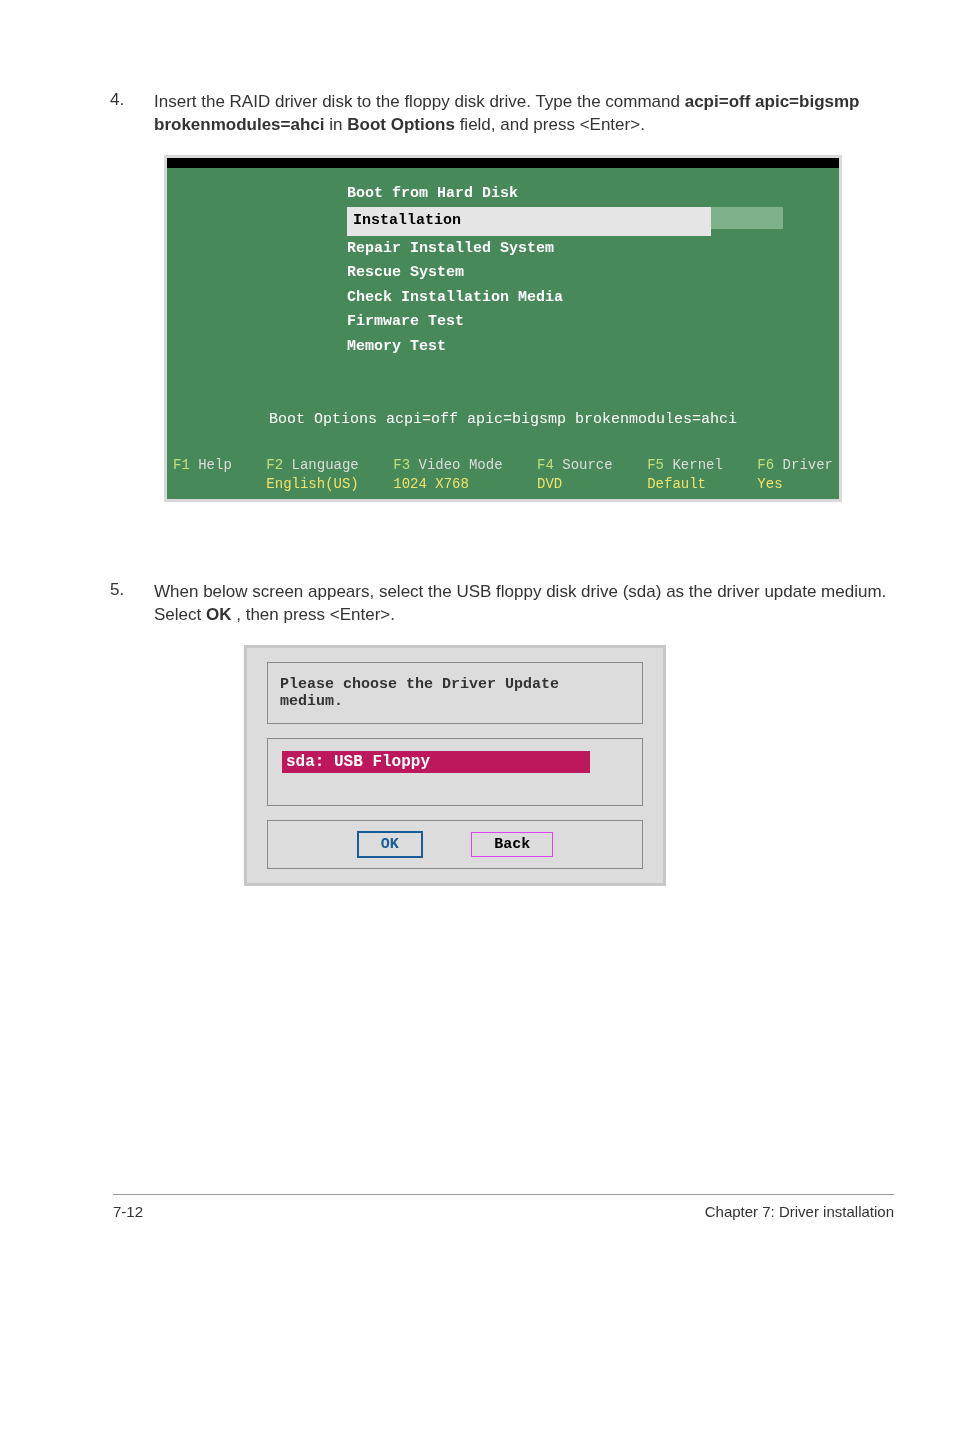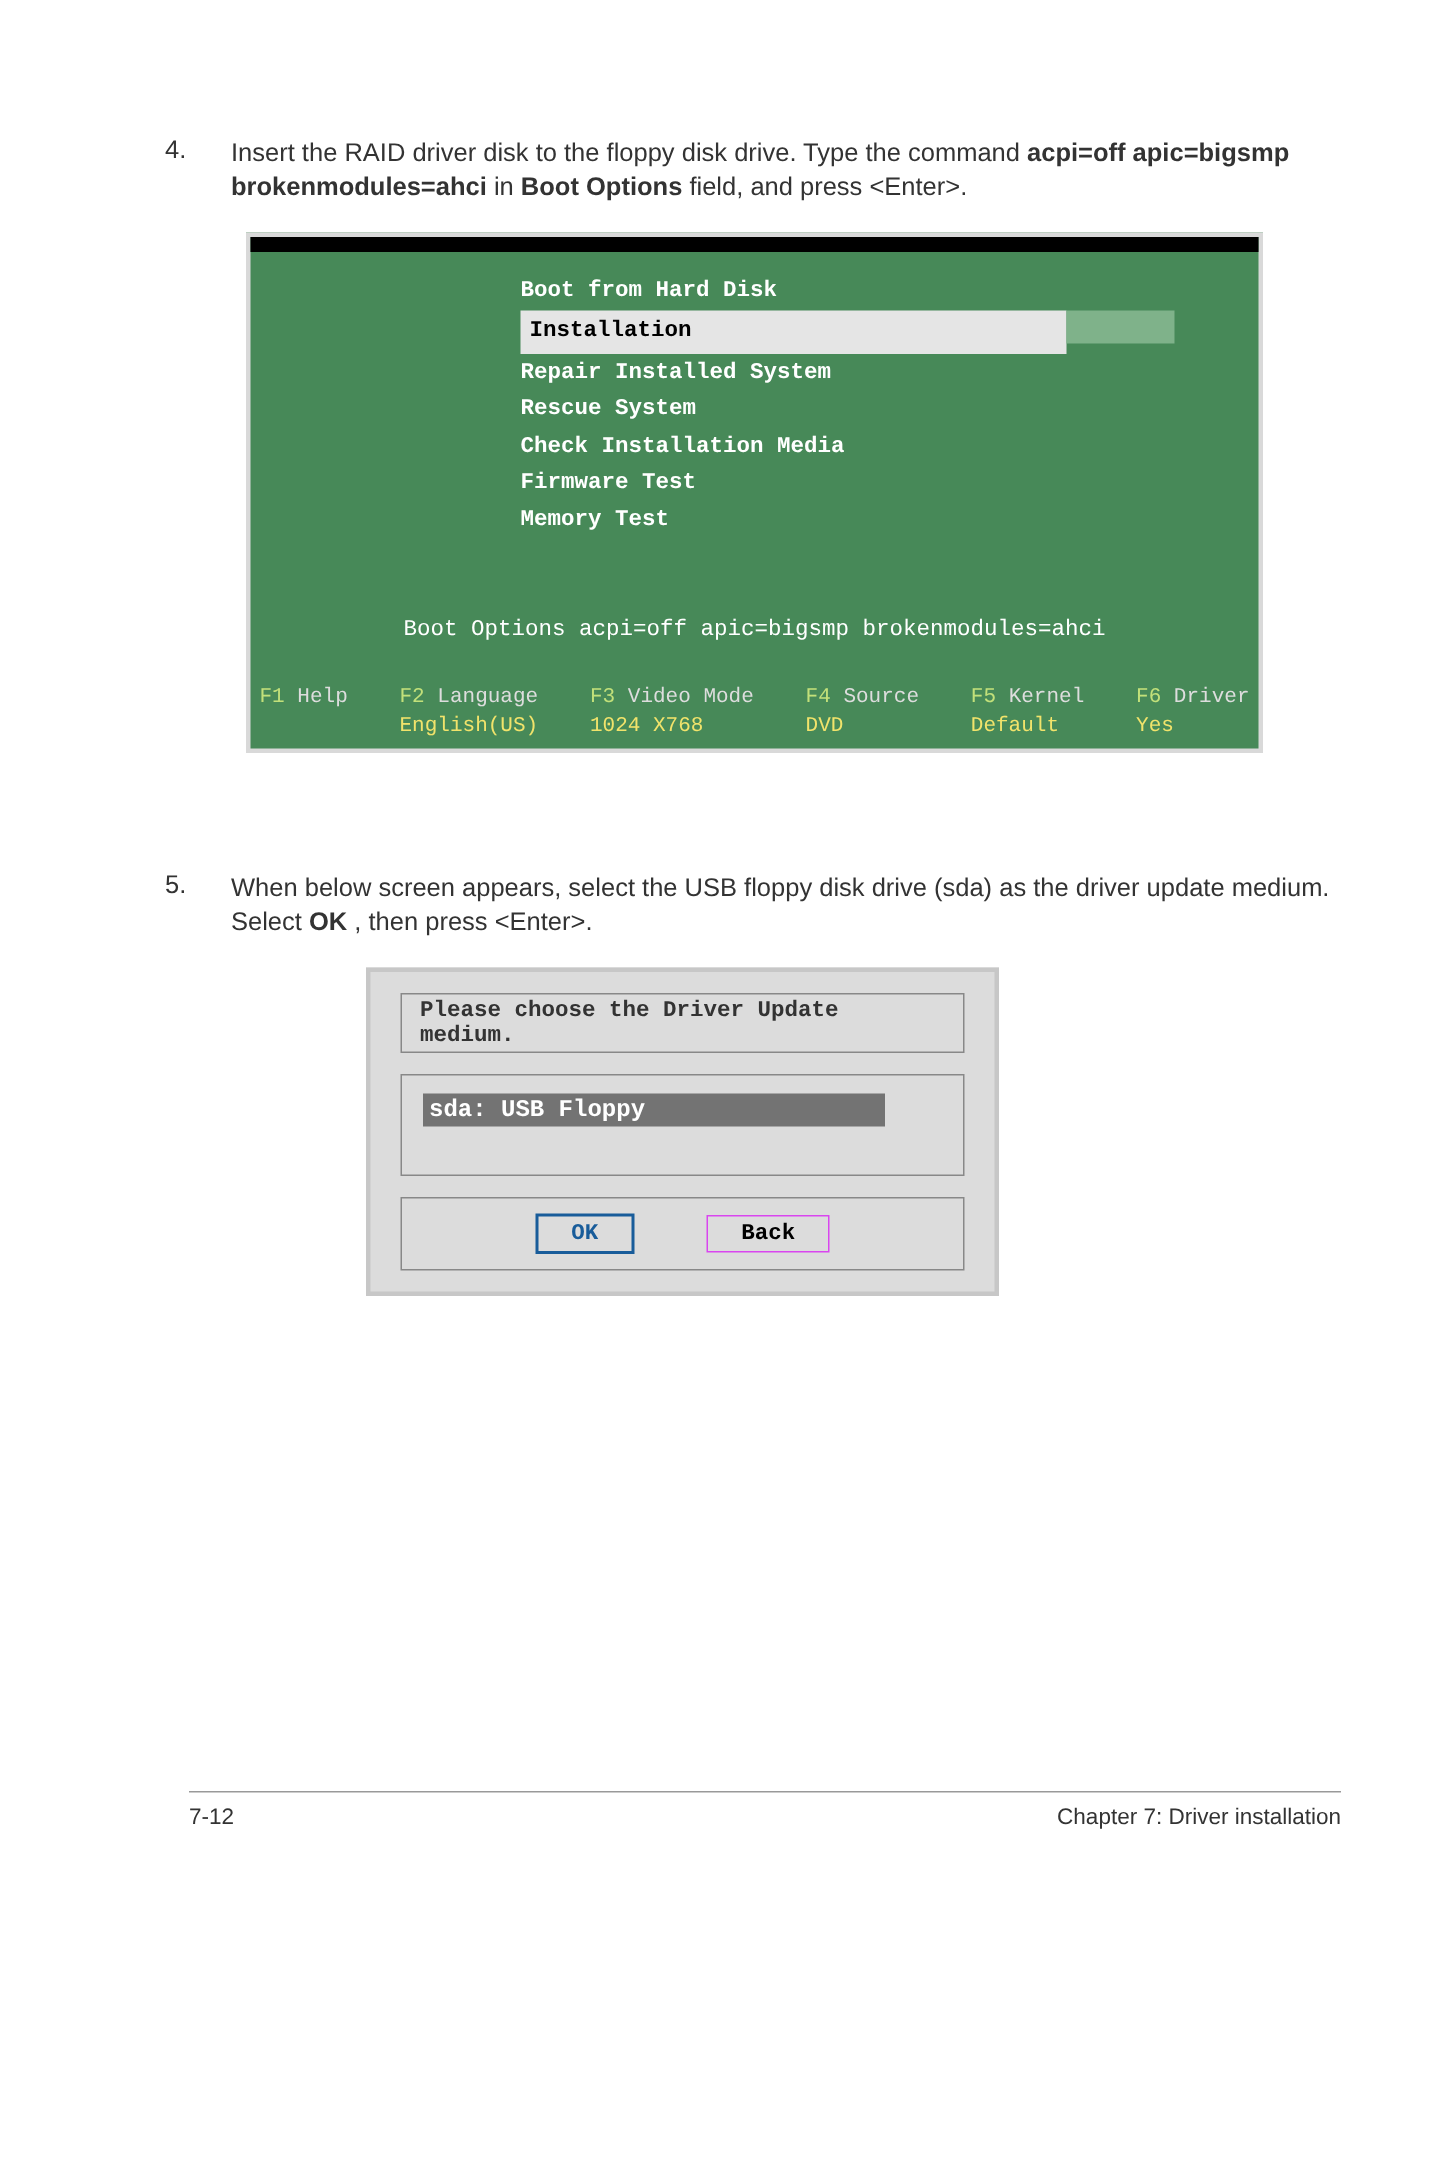--- a/index.html
+++ b/index.html
@@ -113,40 +113,40 @@
   .dlg-outer {
     margin: 16px 0 0 134px;
     width: 422px;
     border: 3px solid #c7c7c7;
     background: #dcdcdc;
     box-sizing: border-box;
   }
   .dlg-title-block {
     border: 1px solid #888888;
     margin: 14px 20px 0 20px;
-    padding: 2px 12px;
+    padding: 13px 12px;
     background: #dcdcdc;
     font-family: "Courier New", monospace;
     font-weight: bold;
     font-size: 15px;
   }
   .dlg-list-block {
     border: 1px solid #888888;
     margin: 14px 20px 0 20px;
     padding: 12px 14px 32px 14px;
     background: #dcdcdc;
   }
   .dlg-list-item {
     font-family: "Courier New", monospace;
     font-weight: bold;
     font-size: 16px;
     padding: 2px 4px;
   }
   .dlg-list-item.selected {
-    background: #737373;
+    background: #be185d;
     color: #ffffff;
     width: 300px;
   }
   .dlg-btn-block {
     border: 1px solid #888888;
     margin: 14px 20px 14px 20px;
     padding: 10px 0;
     background: #dcdcdc;
     text-align: center;
   }
@@ -176,21 +176,21 @@
   }
   .footer {
     display: flex;
     justify-content: space-between;
     padding: 8px 60px 0 110px;
     font-size: 15px;
     color: #333333;
   }
   .foot-wrap {
     position: absolute;
-    left: 16px; right: 0;
+    left: 3px; right: 0;
     bottom: 60px;
   }
   .gap-big { height: 78px; }
 </style>
 </head>
 <body>
 
 <div class="page">
 
   <div class="step-block">

